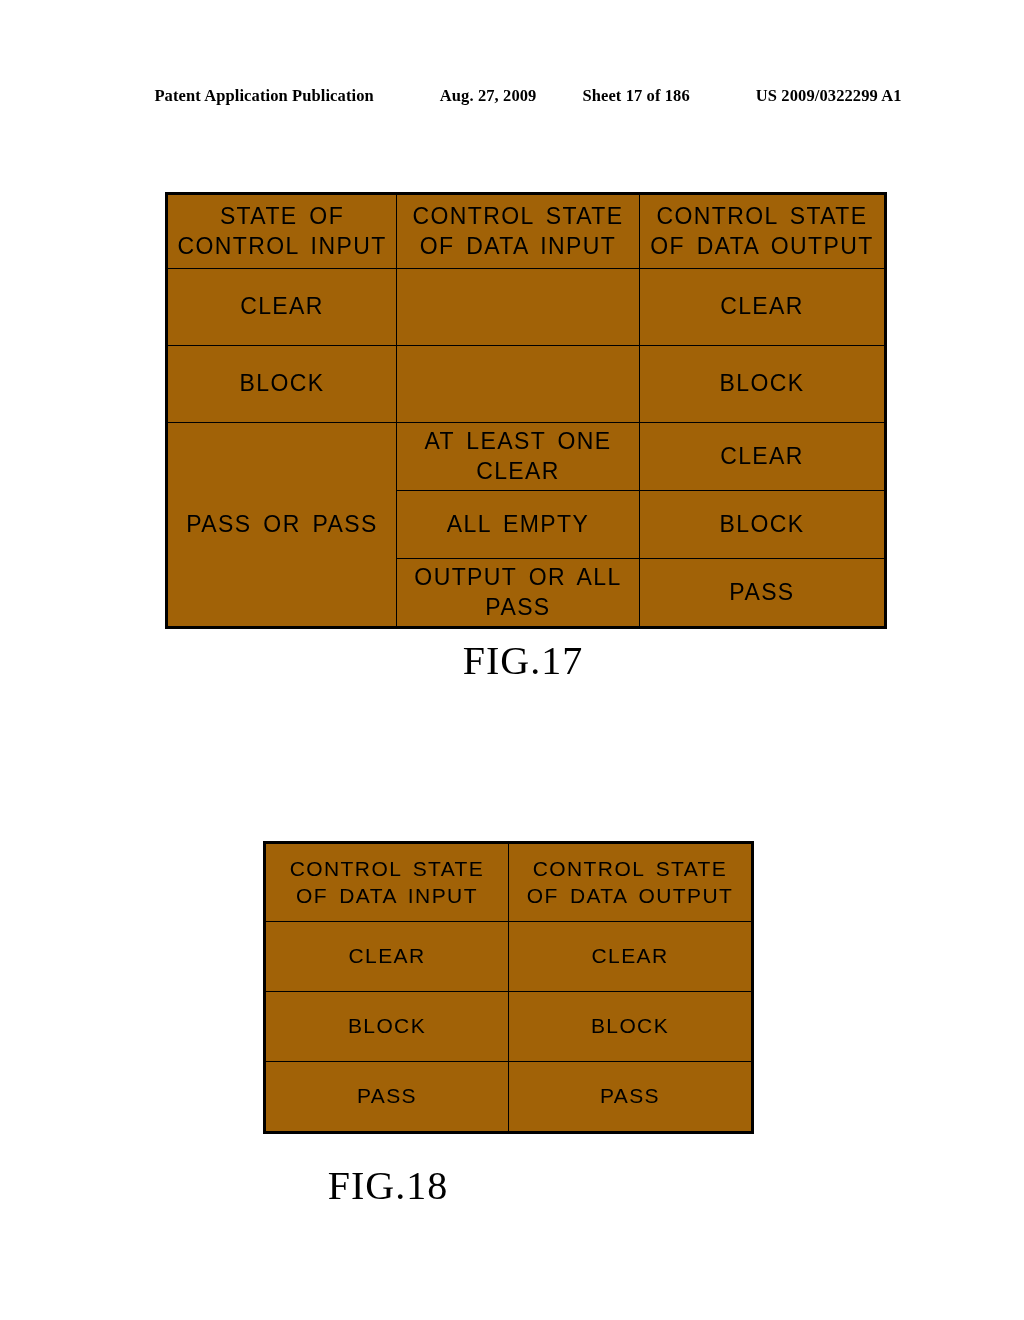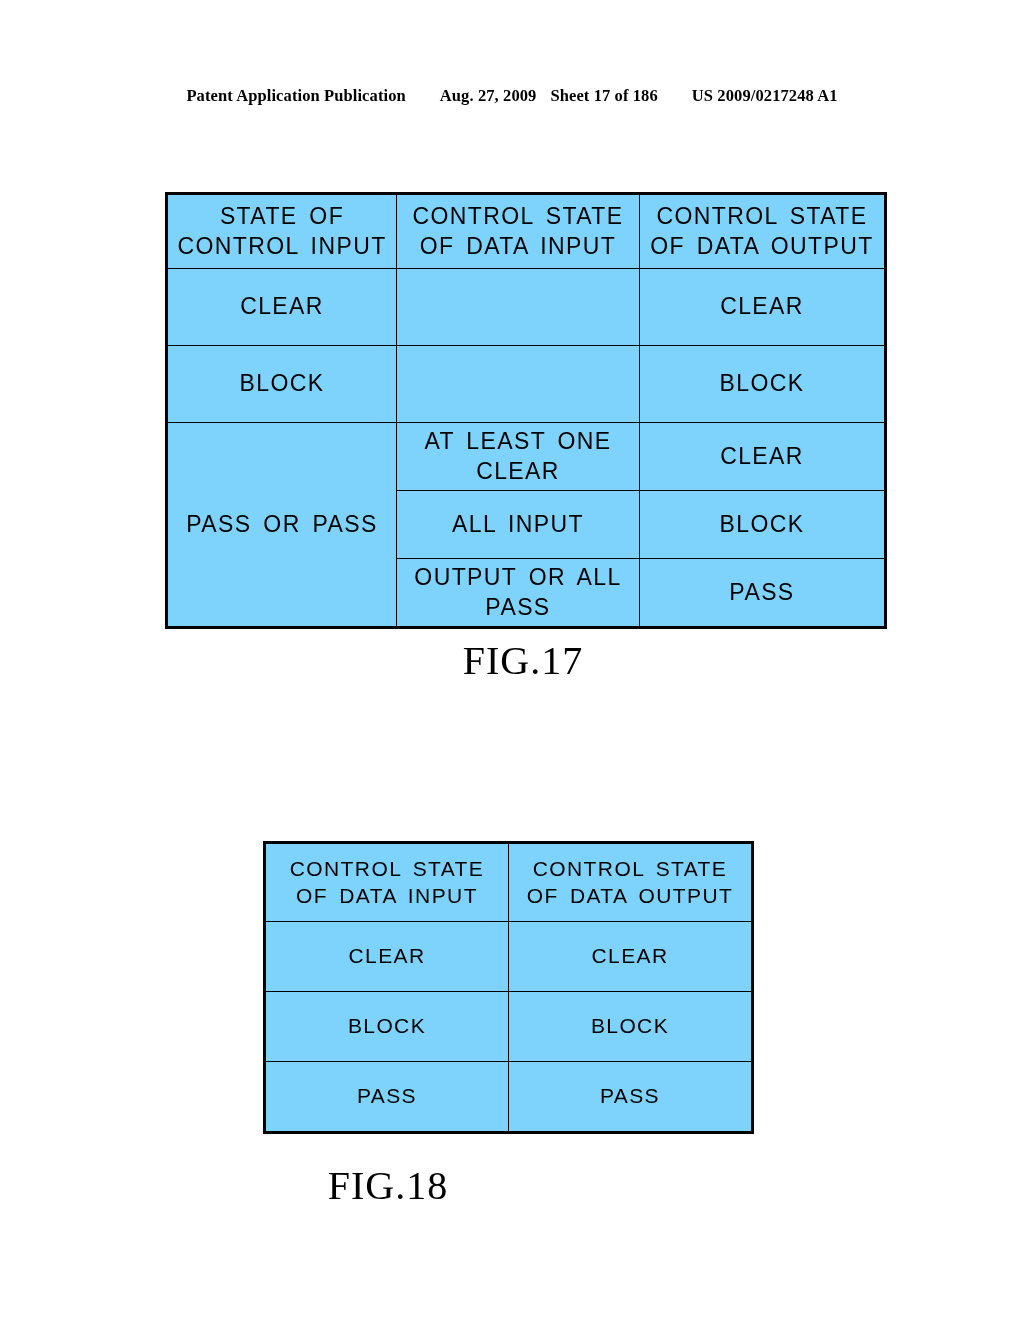--- a/index.html
+++ b/index.html
@@ -22,30 +22,30 @@
     left: 0;
     top: 86px;
     width: 1024px;
     text-align: center;
     font-family: "Liberation Serif", serif;
     font-weight: bold;
     font-size: 16.5px;
     letter-spacing: 0.1px;
     white-space: nowrap;
   }
-  .page-header .seg { display: inline-block; }
+  .page-header .seg { display: inline-block; margin-left: 32px; }
   .gap-lg { display: inline-block; width: 34px; }
   .gap-sm { display: inline-block; width: 14px; }
 
   
   .ptable {
     position: absolute;
     border-collapse: collapse;
     table-layout: fixed;
-    background: #7dd3fc;
+    background: #a16207;
   }
   .ptable td {
     border: 1.6px solid #000000;
     text-align: center;
     vertical-align: middle;
     font-family: "Liberation Sans", sans-serif;
     font-weight: 400;
     letter-spacing: 1.4px;
     word-spacing: 4px;
     color: #000;
@@ -111,21 +111,21 @@
     padding-left: -28px;
     box-sizing: border-box;
   }
   #caption-fig18 .inner { position: relative; left: -28px; }
   #caption-fig17 .inner { position: relative; left: 0px; }
 </style>
 </head>
 <body>
 
 <div class="page-header">
-  <span class="seg">Patent Application Publication</span><span class="gap-lg"></span><span class="seg">Aug. 27, 2009</span><span class="gap-sm"></span><span class="seg">Sheet 17 of 186</span><span class="gap-lg"></span><span class="seg">US 2009/0217248 A1</span>
+  <span class="seg">Patent Application Publication</span><span class="gap-lg"></span><span class="seg">Aug. 27, 2009</span><span class="gap-sm"></span><span class="seg">Sheet 17 of 186</span><span class="gap-lg"></span><span class="seg">US 2009/0322299 A1</span>
 </div>
 
 <table class="ptable" id="table-fig17">
   <tbody>
       <tr class="h-row">
     <td class="c1">
       <span>STATE OF</span><br>
       <span>CONTROL INPUT</span>
     </td>
     <td class="c2">
@@ -153,21 +153,21 @@
   <tr class="sub-row">
     <td rowspan="3">PASS OR PASS</td>
     <td>
       <span>AT LEAST ONE</span><br>
       <span>CLEAR</span>
     </td>
     <td>CLEAR</td>
   </tr>
 
   <tr class="sub-row">
-    <td>ALL INPUT</td>
+    <td>ALL EMPTY</td>
     <td>BLOCK</td>
   </tr>
 
   <tr class="sub-row">
     <td>
       <span>OUTPUT OR ALL</span><br>
       <span>PASS</span>
     </td>
     <td>PASS</td>
   </tr>

